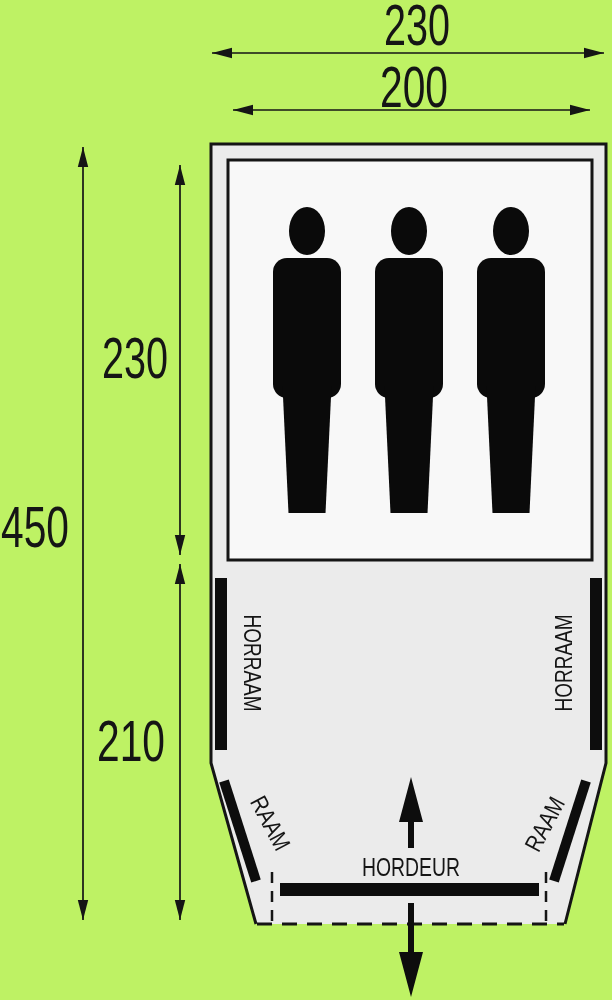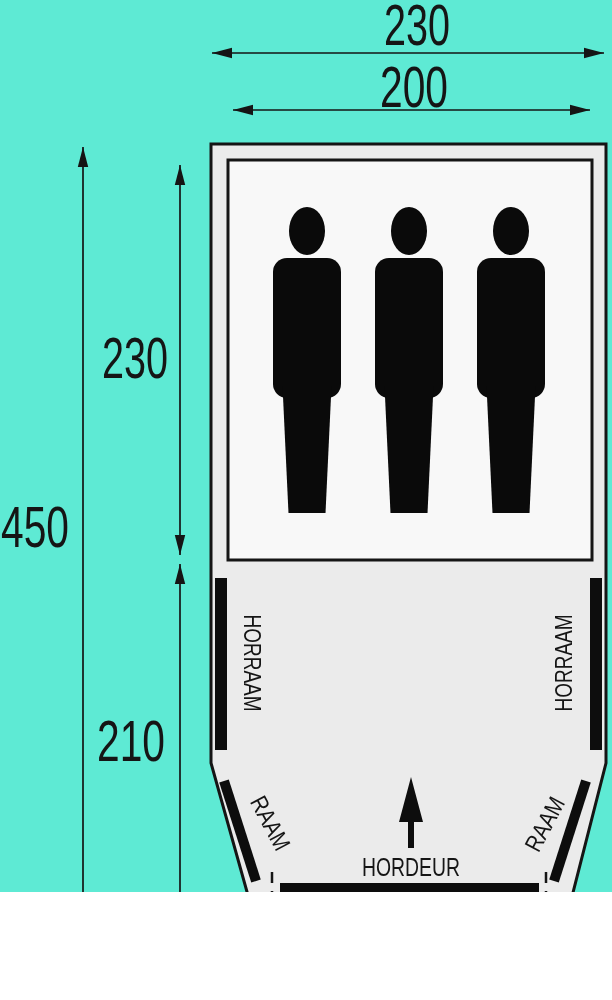--- a/index.html
+++ b/index.html
@@ -3,22 +3,22 @@
 <meta charset="utf-8">
 <style>
   html, body {
     margin: 0;
     padding: 0;
     background: #ffffff;
   }
   .stage {
     position: relative;
     width: 612px;
-    height: 892px;
-    background: #5eead4;
+    height: 1000px;
+    background: #bef264;
     overflow: hidden;
   }
   svg { display: block; }
   .dim-line {
     stroke: #151515;
     stroke-width: 1.7;
     fill: none;
   }
   .dim-num {
     font-family: "Liberation Sans", sans-serif;

